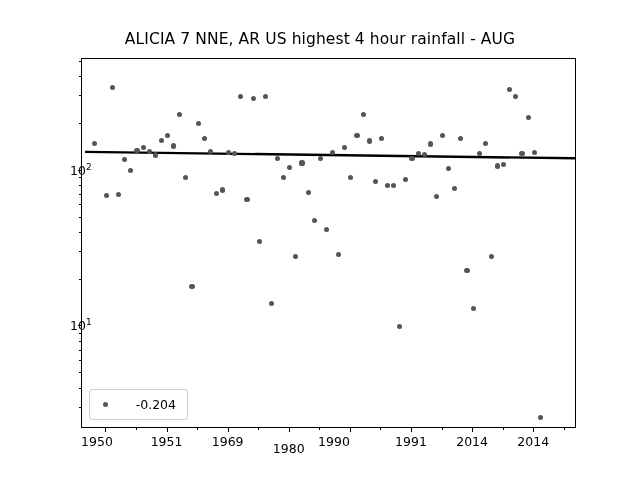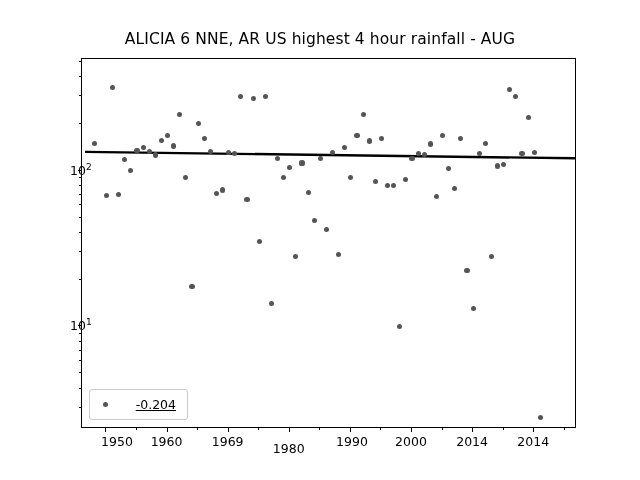--- a/index.html
+++ b/index.html
@@ -96,42 +96,41 @@
   #legend{
     position:absolute;
     left:89px;top:389px;
     width:99px;height:31px;
     border:0.9px solid #cccccc;
     border-radius:3px;
     background:#ffffff;
     box-sizing:border-box;
     display:flex;
     align-items:center;
-    text-decoration:underline;
   }
   #legend .lg-marker{
     width:5.2px;height:5.2px;
     border-radius:50%;
     background:#555555;
     margin-left:13px;
   }
   #legend .lg-text{
     flex:1;
     text-align:right;
     margin-right:11px;
     font-size:12.5px;
     color:#000000;
   }
 </style>
 </head>
 <body>
 
 <div id="figure">
 
-  <div id="chart-title">ALICIA 6 NNE, AR US highest 4 hour rainfall - AUG</div>
+  <div id="chart-title">ALICIA 7 NNE, AR US highest 4 hour rainfall - AUG</div>
 
   <div id="plot-area">
     <svg id="line-layer" viewBox="0 0 495 370" preserveAspectRatio="none">
         <line x1="3.0555555555555554" y1="93.3319272536279" x2="495" y2="99.83602627973937" stroke="#000000" stroke-width="2.4"></line>
       </svg>
     <div id="points-layer">
         <div class="pt" style="left: 12.2222px; top: 84.1629px; background: rgb(85, 85, 85);"></div>
         <div class="pt" style="left: 24.4444px; top: 136.733px; background: rgb(85, 85, 85);"></div>
         <div class="pt" style="left: 30.5556px; top: 28.7642px; background: rgb(85, 85, 85);"></div>
         <div class="pt" style="left: 36.6667px; top: 135.759px; background: rgb(85, 85, 85);"></div>
@@ -209,31 +208,31 @@
 
   <div id="xaxis"></div>
   <div id="yaxis"></div>
 
   <div id="legend">
     <div class="lg-marker"></div>
     <div class="lg-text">-0.204</div>
   </div>
 
 <div class="xtick" style="left: 105.444px;"></div>
-    <div class="xlabel" style="left: 117px;">1950</div>
+    <div class="xlabel" style="left: 97px;">1950</div>
     <div class="xtick" style="left: 166.556px;"></div>
-    <div class="xlabel" style="left: 166.556px;">1960</div>
+    <div class="xlabel" style="left: 166.556px;">1951</div>
     <div class="xtick" style="left: 227.667px;"></div>
     <div class="xlabel" style="left: 227.667px;">1969</div>
     <div class="xtick" style="left: 288.778px;"></div>
     <div class="xlabel" style="left: 288.778px; margin-top: 7px;">1980</div>
     <div class="xtick" style="left: 349.889px;"></div>
-    <div class="xlabel" style="left: 352px;">1990</div>
+    <div class="xlabel" style="left: 334px;">1990</div>
     <div class="xtick" style="left: 411px;"></div>
-    <div class="xlabel" style="left: 411px;">2000</div>
+    <div class="xlabel" style="left: 411px;">1991</div>
     <div class="xtick" style="left: 472.111px;"></div>
     <div class="xlabel" style="left: 472.111px;">2014</div>
     <div class="xtick" style="left: 533.222px;"></div>
     <div class="xlabel" style="left: 533.222px;">2014</div>
     <div class="xtick-min" style="left: 136px;"></div>
     <div class="xtick-min" style="left: 197.111px;"></div>
     <div class="xtick-min" style="left: 258.222px;"></div>
     <div class="xtick-min" style="left: 319.333px;"></div>
     <div class="xtick-min" style="left: 380.444px;"></div>
     <div class="xtick-min" style="left: 441.556px;"></div>

